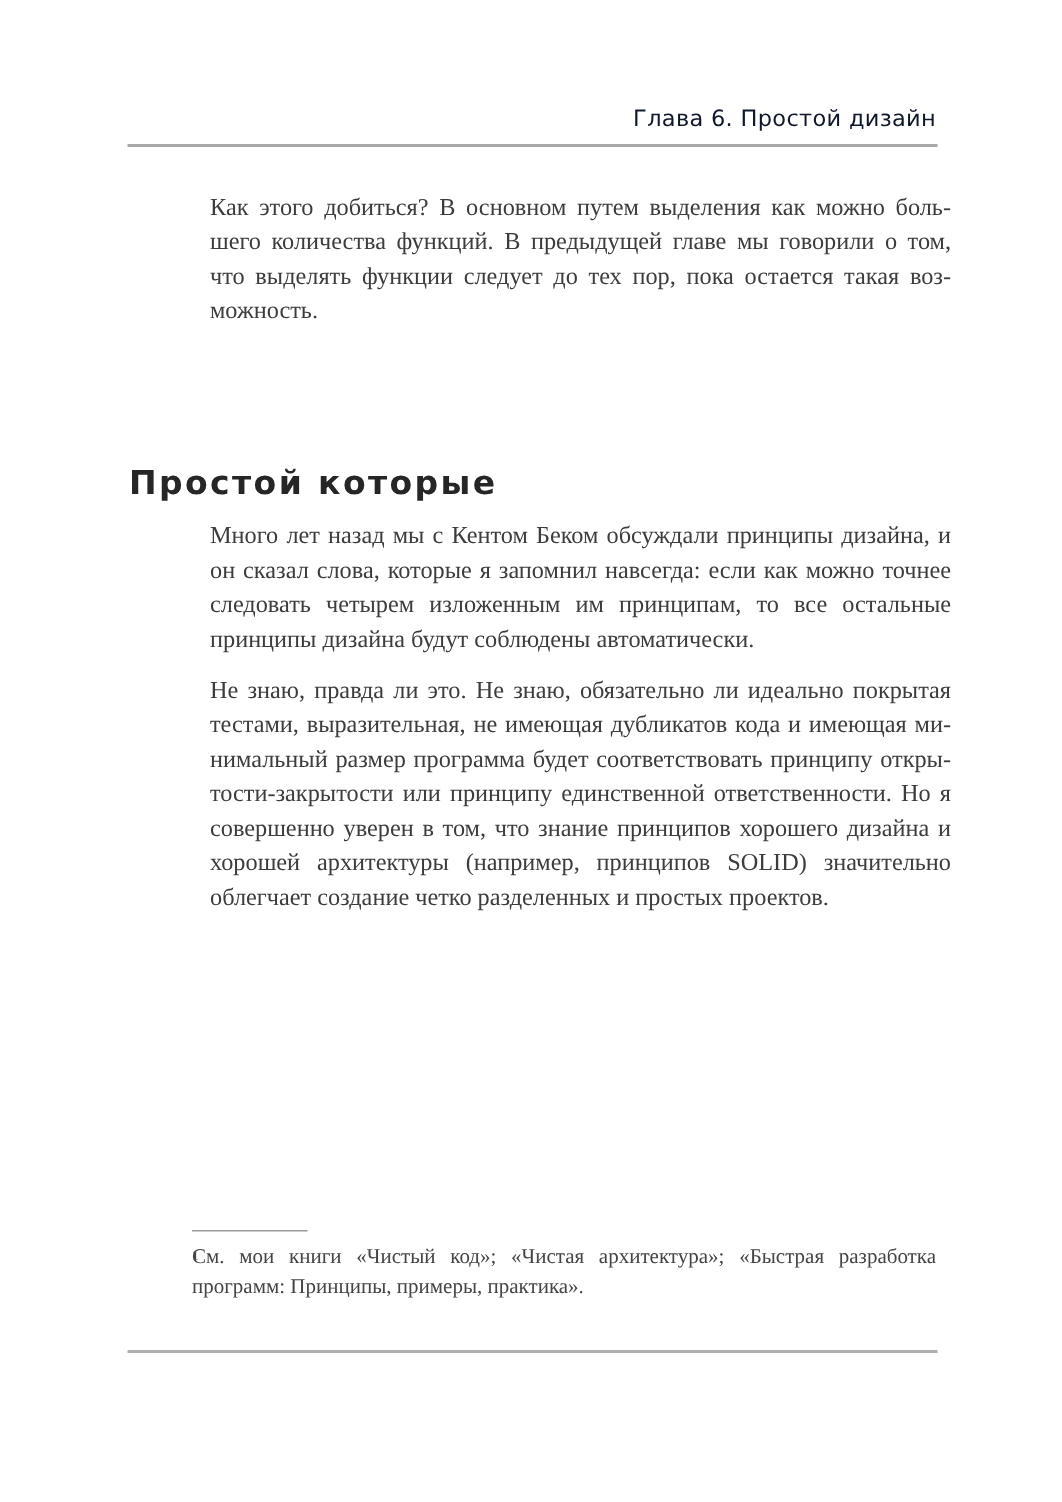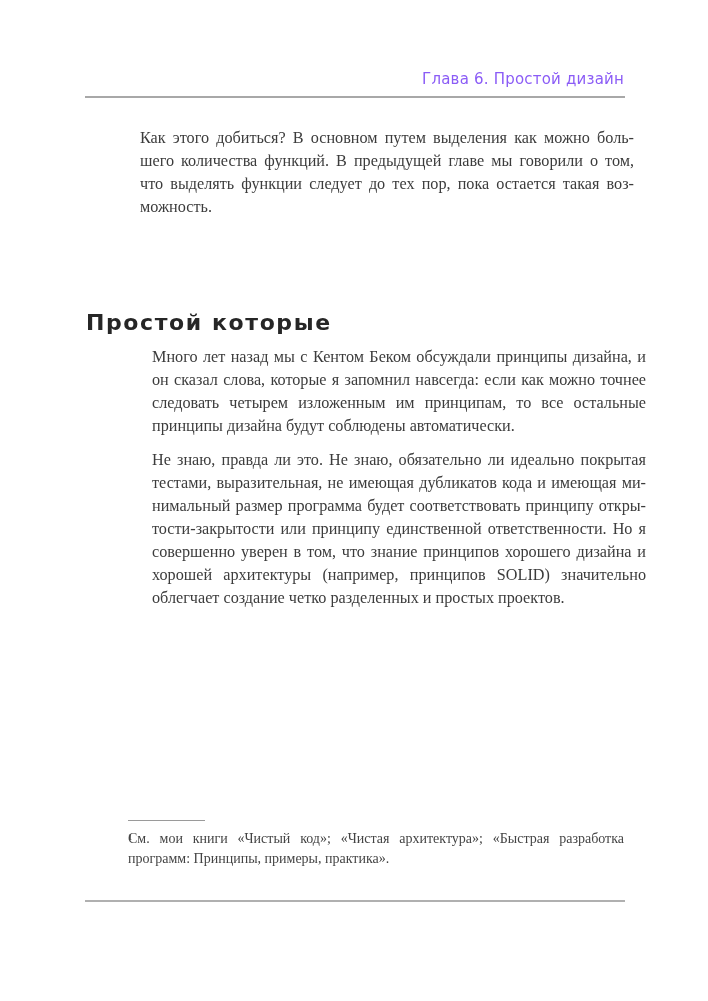--- a/index.html
+++ b/index.html
@@ -14,21 +14,21 @@
       overflow: hidden;
       font-family: "Liberation Serif", "DejaVu Serif", serif;
       color: #3a3a3a;
     }
     .running-head {
       position: absolute;
       right: 84px;
       top: 70px;
       font-family: "DejaVu Sans", "Liberation Sans", sans-serif;
       font-size: 15px;
-      color: #8b5cf6;
+      color: #0f172a;
       letter-spacing: 0.2px;
       white-space: nowrap;
     }
     .top-rule {
       position: absolute;
       left: 85px;
       top: 96px;
       width: 540px;
       height: 2px;
       background: #a8a8a8;
@@ -50,21 +50,21 @@
       text-align: justify;
       color: #3c3c3c;
     }
     .text-block p {
       margin: 0 0 11px 0;
       text-align: justify;
       text-align-last: left;
       hyphens: manual;
     }
     .block-1 { top: 127px; }
-    .block-2 { top: 346px; margin-left: 12px; }
+    .block-2 { top: 346px; }
     .section-heading {
       position: absolute;
       left: 86px;
       top: 310px;
       font-family: "DejaVu Sans", "Liberation Sans", sans-serif;
       font-weight: bold;
       font-size: 22px;
       letter-spacing: 1.6px;
       color: #262626;
       white-space: nowrap;

